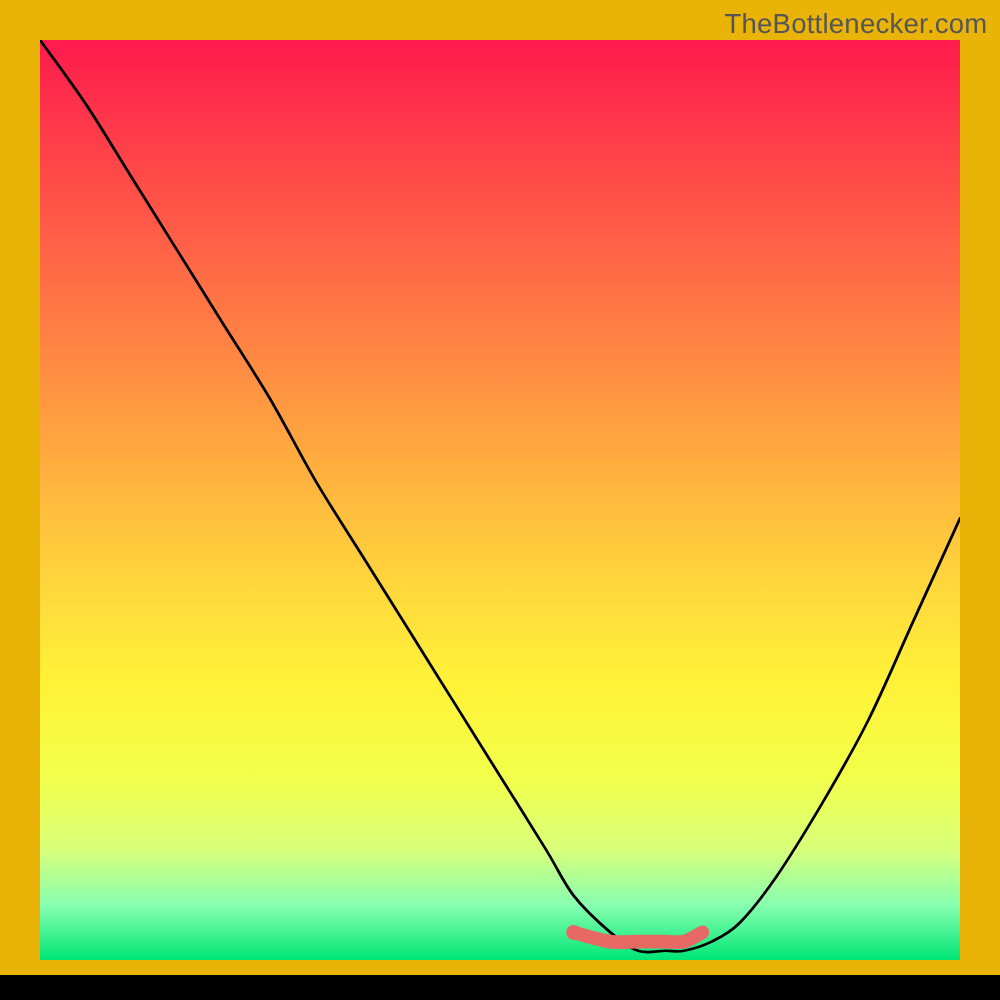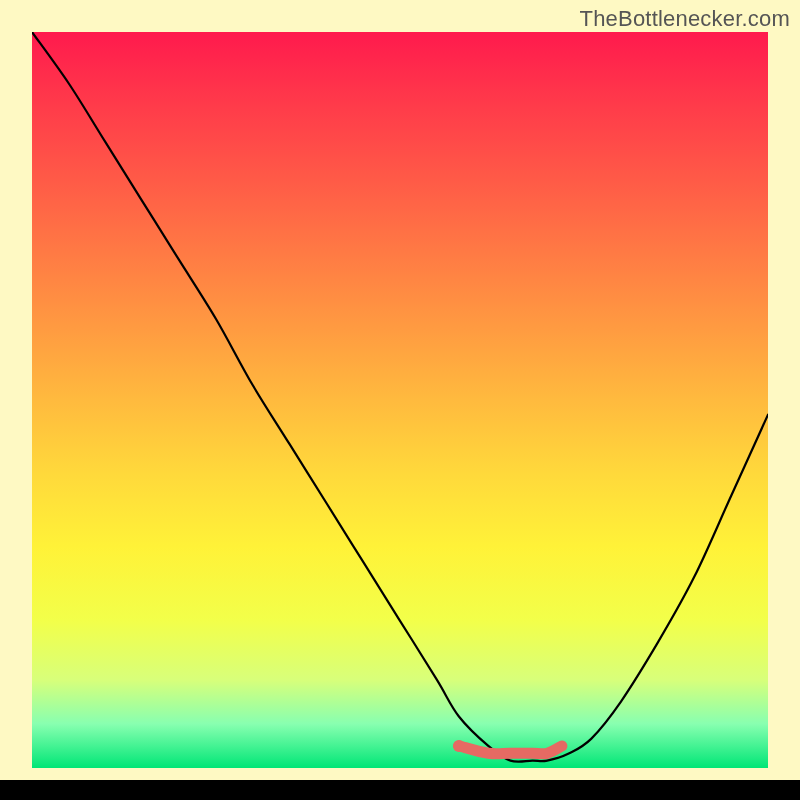--- a/index.html
+++ b/index.html
@@ -8,21 +8,21 @@
     width: 800px;
     height: 800px;
     background: #000;
     font-family: Arial, Helvetica, sans-serif;
     overflow: hidden;
   }
   .outer {
     position: relative;
     width: 800px;
     height: 780px;
-    background: #fef9c3;
+    background: #eab308;
   }
   .plot-area {
     position: absolute;
     left: 32px;
     top: 32px;
     width: 736px;
     height: 736px;
     overflow: hidden;
   }
   .gradient-bg {

